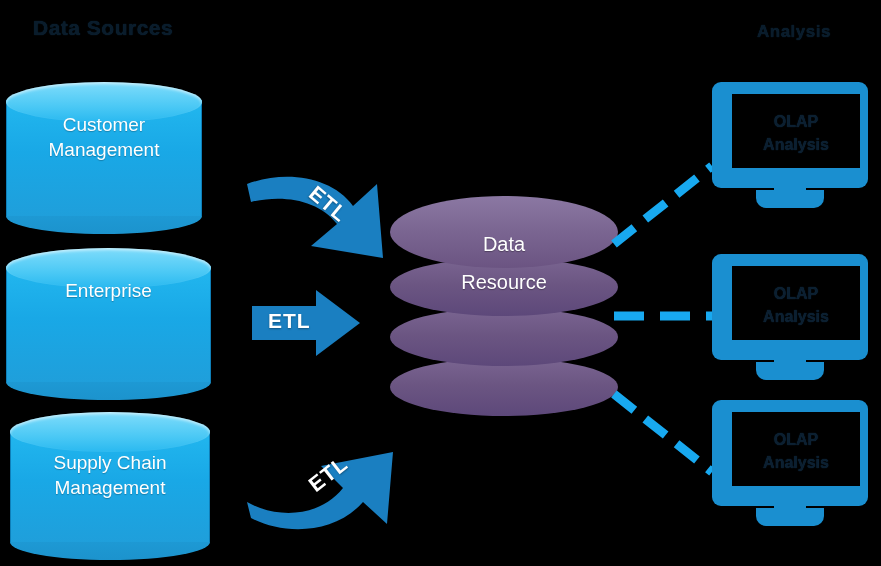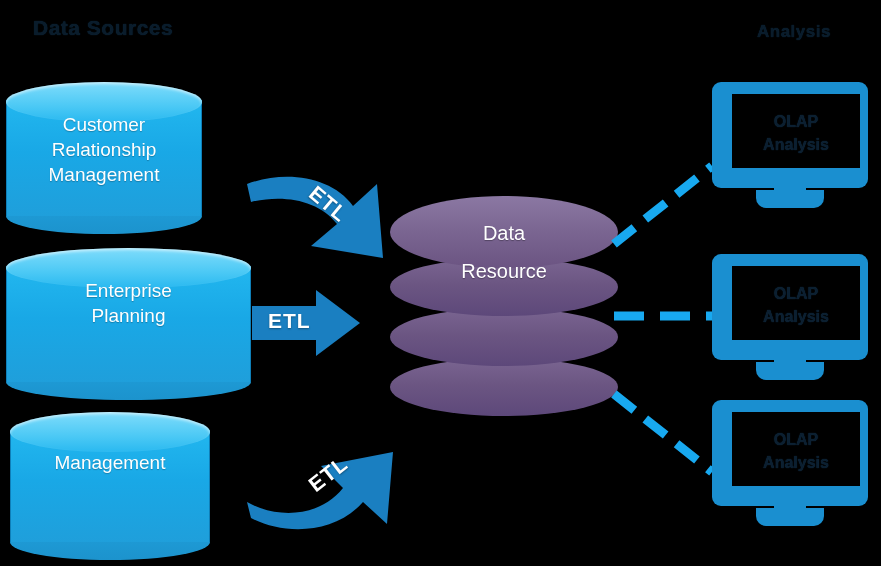--- a/index.html
+++ b/index.html
@@ -42,21 +42,21 @@
     background:linear-gradient(180deg,#1f9fdb 0%,#1c93cd 100%);
   }
   .cyl .label{
     position:absolute;left:0;right:0;top:30px;
     text-align:center;color:#ffffff;font-size:19px;line-height:25px;
     font-weight:400;
     text-shadow:0 1px 1px rgba(0,0,0,.25);
     z-index:3;
   }
   #cyl-crm{left:6px;top:82px;width:196px;height:152px;}
-  #cyl-erp{left:6px;top:248px;width:205px;height:152px;padding-left:40px;}
+  #cyl-erp{left:6px;top:248px;width:205px;height:152px;}
   #cyl-scm{left:10px;top:412px;width:200px;height:148px;}
   #cyl-scm .label{top:38px;}
 
   
   .etl{position:absolute;}
   .etl svg{display:block;overflow:visible;}
   .etl .etl-text{
     position:absolute;color:#ffffff;font-size:21px;font-weight:bold;
     letter-spacing:1px;
     text-shadow:0 1px 2px rgba(0,0,0,.35);
@@ -73,21 +73,21 @@
   #warehouse .disk{
     position:absolute;left:0;width:228px;height:58px;border-radius:50%/50%;
     background:linear-gradient(180deg,#7a6591 0%,#6b5582 48%,#5d487a 100%);
   }
   #warehouse .d1{top:0;height:72px;
     background:linear-gradient(180deg,#8b78a3 0%,#7a6591 50%,#6b5482 100%);}
   #warehouse .d2{top:62px;}
   #warehouse .d3{top:112px;}
   #warehouse .d4{top:162px;}
   #warehouse .dw-label{
-    position:absolute;left:0;right:0;top:18px;text-align:center;
+    position:absolute;left:0;right:0;top:29px;text-align:center;
     color:#fff;font-size:20px;line-height:38px;z-index:5;
     text-shadow:0 1px 1px rgba(0,0,0,.3);
   }
 
   
   .dashline{position:absolute;pointer-events:none;}
 
   
   .monitor{position:absolute;width:168px;height:140px;}
   .monitor .bezel{
@@ -122,40 +122,39 @@
   <div class="heading" id="hdr-sources">Data Sources</div>
 
   <div class="heading" id="hdr-analysis">Analysis</div>
 
   <div class="cyl" id="cyl-crm">
     <div class="bottom"></div>
     <div class="body"></div>
     <div class="top"></div>
     <div class="label">
       <div>Customer</div>
-      <div>Relationship</div>
       <div>Management</div>
     </div>
   </div>
 
   <div class="cyl" id="cyl-erp">
     <div class="bottom"></div>
     <div class="body"></div>
     <div class="top"></div>
     <div class="label">
       <div>Enterprise</div>
-      <div>Planning</div>
     </div>
   </div>
 
   <div class="cyl" id="cyl-scm">
     <div class="bottom"></div>
     <div class="body"></div>
     <div class="top"></div>
     <div class="label">
+      <div>Supply Chain</div>
       <div>Management</div>
     </div>
   </div>
 
   <div class="etl" id="etl-top">
     <svg width="148" height="108" viewBox="0 0 148 108" aria-hidden="true">
       <path d="M2 22 C 40 8, 86 14, 108 44 L 132 22 L 138 96 L 66 84 L 92 62 C 74 38, 38 32, 6 40 Z" fill="#1a7fc1"></path>
     </svg>
     <span class="etl-text">ETL</span>
   </div>

